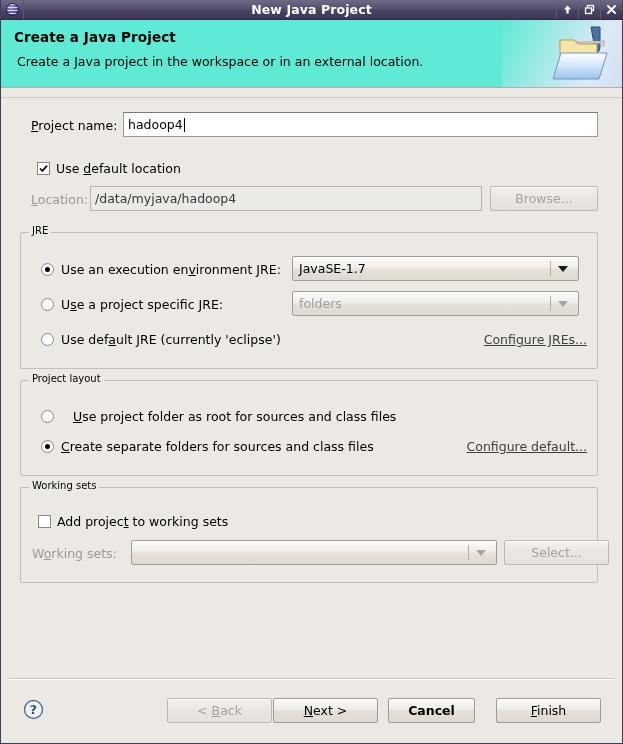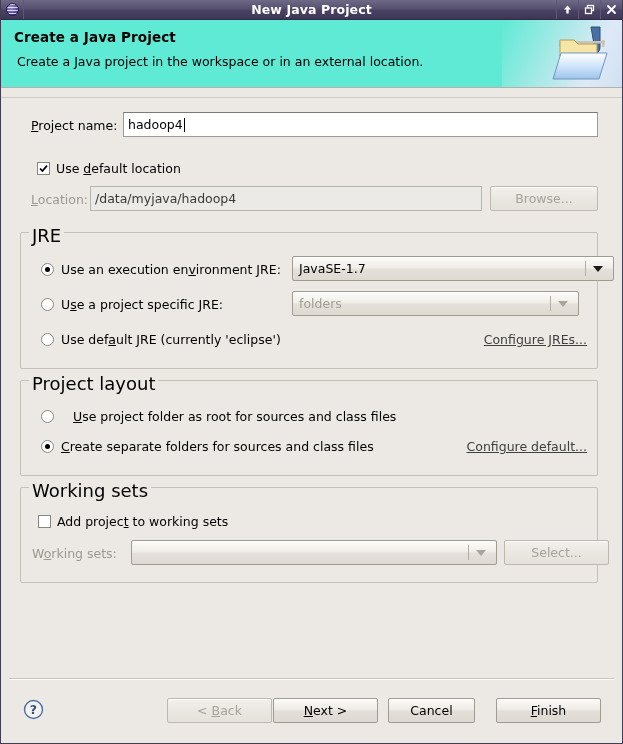--- a/index.html
+++ b/index.html
@@ -266,21 +266,21 @@
     box-sizing: border-box;
     border: 1px solid #c4c0b8;
     border-radius: 2px;
   }
   .group > .grouptitle {
     position: absolute;
     top: -8px;
     left: 8px;
     background: #ece9e4;
     padding: 0 3px;
-    font-size: 18px;
+    font-size: 10px;
     color: #000;
   }
 
   a.link {
     color: #404040;
     text-decoration: underline;
     font-size: 12.5px;
     cursor: pointer;
   }
 
@@ -396,21 +396,21 @@
 
     <div class="group" style="left:19px; top:134px; width:578px; height:137px;">
       <span class="grouptitle">JRE</span>
 
       <div class="row" style="left:20px; top:29px;">
         <span class="rb">
             <span class="dot"></span>
           </span>
         <label class="fieldlabel">Use an execution en<span class="u">v</span>ironment JRE:</label>
       </div>
-      <div class="combo" style="position:absolute; left:271px; top:23px; width:322px;">
+      <div class="combo" style="position:absolute; left:271px; top:23px; width:287px;">
         <span>JavaSE-1.7</span>
         <span class="arrowbox">
             <span class="tri"></span>
           </span>
       </div>
 
       <div class="row" style="left:20px; top:64px;">
         <span class="rb"></span>
         <label class="fieldlabel">U<span class="u">s</span>e a project specific JRE:</label>
       </div>
@@ -477,21 +477,21 @@
         <text x="10.5" y="15" text-anchor="middle" font-family="DejaVu Sans, sans-serif" font-size="12.5" font-weight="bold" fill="#33507d">?</text>
       </svg>
     </div>
 
     <div class="btn disabled" style="position:absolute; left:166px; top:18px; width:105px;">
       <span>&lt; <span class="u">B</span>ack</span>
     </div>
     <div class="btn" style="position:absolute; left:272px; top:18px; width:105px;">
       <span><span class="u">N</span>ext &gt;</span>
     </div>
-    <div class="btn" style="position:absolute; left:387px; top:18px; width:87px;">
+    <div class="btn" style="position:absolute; left:387px; top:18px; width:87px;font-weight:bold;">
       <span>Cancel</span>
     </div>
     <div class="btn" style="position:absolute; left:495px; top:18px; width:105px;">
       <span><span class="u">F</span>inish</span>
     </div>
   </div>
 
 </div>
 
 </body></html>

